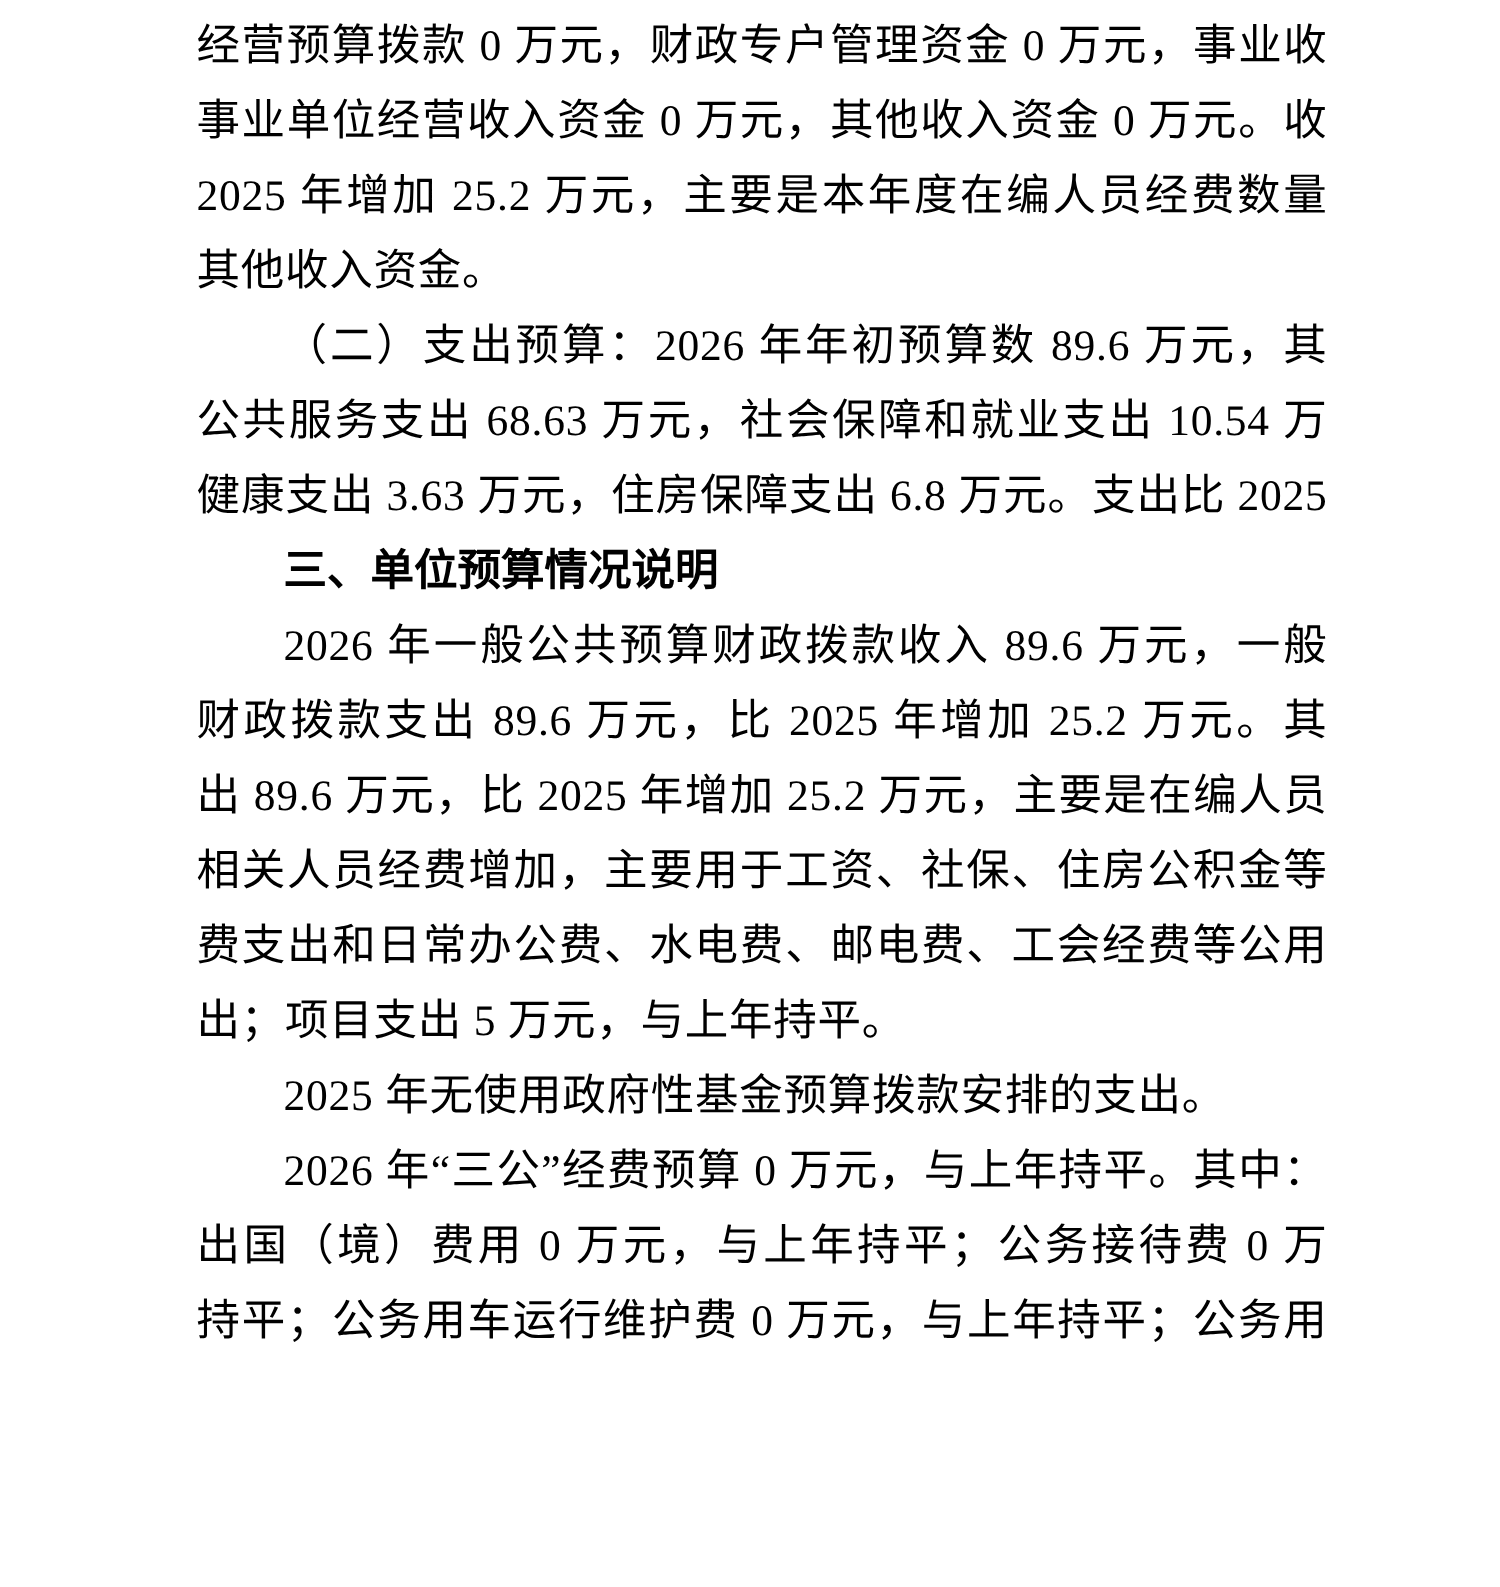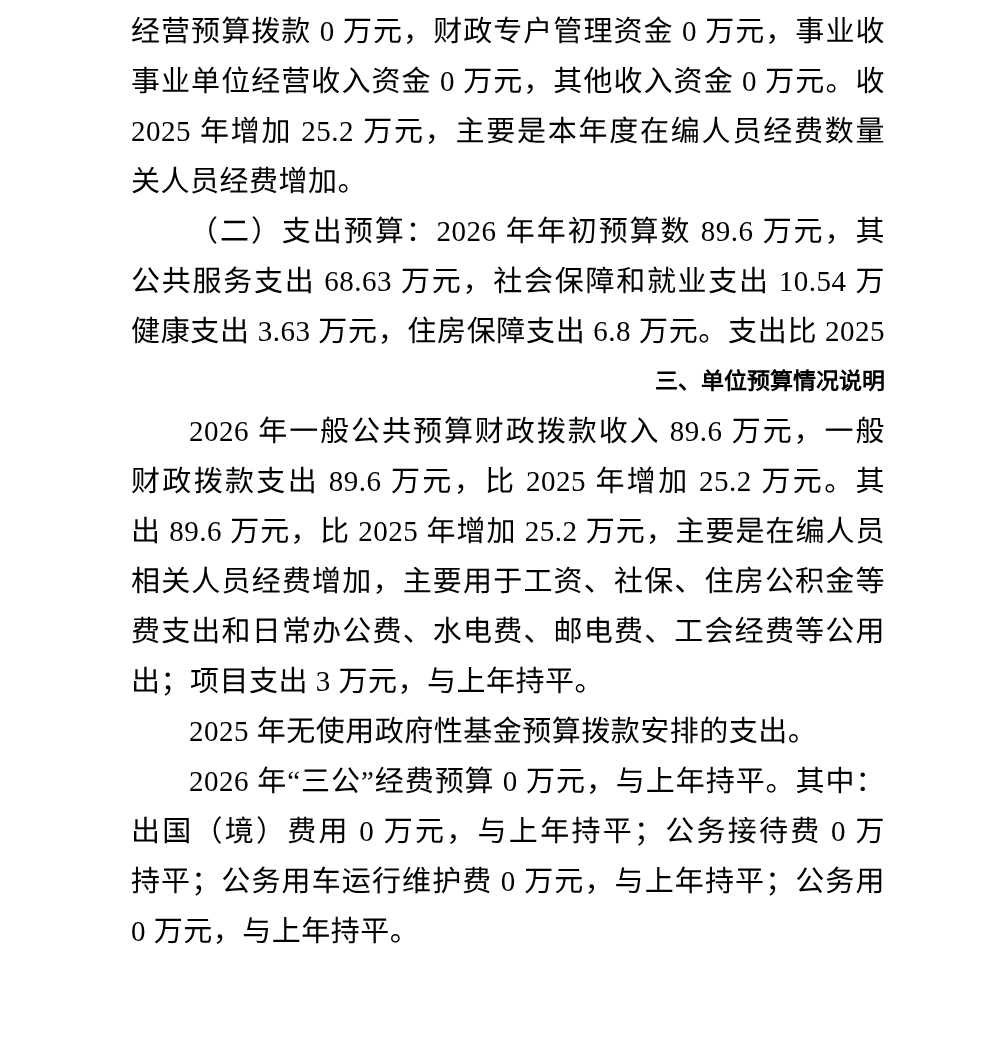--- a/index.html
+++ b/index.html
@@ -38,59 +38,58 @@
   }
   .tline.ind {
     text-indent: 58px;
   }
   .hline {
     height: 50px;
     line-height: 50px;
     text-indent: 58px;
     font-family: "Liberation Sans", "DejaVu Sans", sans-serif;
     font-weight: bold;
-    font-size: 23px;
-    text-align: right;
+    font-size: 29px;
+    text-align: left;
     overflow: hidden;
   }
 </style>
 </head>
 <body>
 
 <div class="doc-page">
 
   <div class="para">
     <div class="tline">经营预算拨款 0 万元，财政专户管理资金 0 万元，事业收入 0 万元，</div>
     <div class="tline">事业单位经营收入资金 0 万元，其他收入资金 0 万元。收入比</div>
     <div class="tline">2025 年增加 25.2 万元，主要是本年度在编人员经费数量增加，相</div>
-    <div class="tline end">关人员经费增加。</div>
+    <div class="tline end">其他收入资金。</div>
   </div>
 
   <div class="para">
     <div class="tline ind">（二）支出预算：2026 年年初预算数 89.6 万元，其中：一般</div>
     <div class="tline">公共服务支出 68.63 万元，社会保障和就业支出 10.54 万元，卫生</div>
     <div class="tline">健康支出 3.63 万元，住房保障支出 6.8 万元。支出比 2025 年增加</div>
   </div>
 
   <div class="hline">三、单位预算情况说明</div>
 
   <div class="para">
     <div class="tline ind">2026 年一般公共预算财政拨款收入 89.6 万元，一般公共预算</div>
     <div class="tline">财政拨款支出 89.6 万元，比 2025 年增加 25.2 万元。其中：基本支</div>
     <div class="tline">出 89.6 万元，比 2025 年增加 25.2 万元，主要是在编人员数量增加，</div>
     <div class="tline">相关人员经费增加，主要用于工资、社保、住房公积金等人员经</div>
     <div class="tline">费支出和日常办公费、水电费、邮电费、工会经费等公用经费支</div>
-    <div class="tline end">出；项目支出 3 万元，与上年持平。</div>
+    <div class="tline end">出；项目支出 5 万元，与上年持平。</div>
   </div>
 
   <div class="para">
     <div class="tline end ind">2025 年无使用政府性基金预算拨款安排的支出。</div>
   </div>
 
 
   <div class="para">
     <div class="tline ind">2026 年“三公”经费预算 0 万元，与上年持平。其中：因公</div>
     <div class="tline">出国（境）费用 0 万元，与上年持平；公务接待费 0 万元，与上年</div>
     <div class="tline">持平；公务用车运行维护费 0 万元，与上年持平；公务用车购置费</div>
-    <div class="tline end">0 万元，与上年持平。</div>
   </div>
 
 </div>
 
 </body></html>

